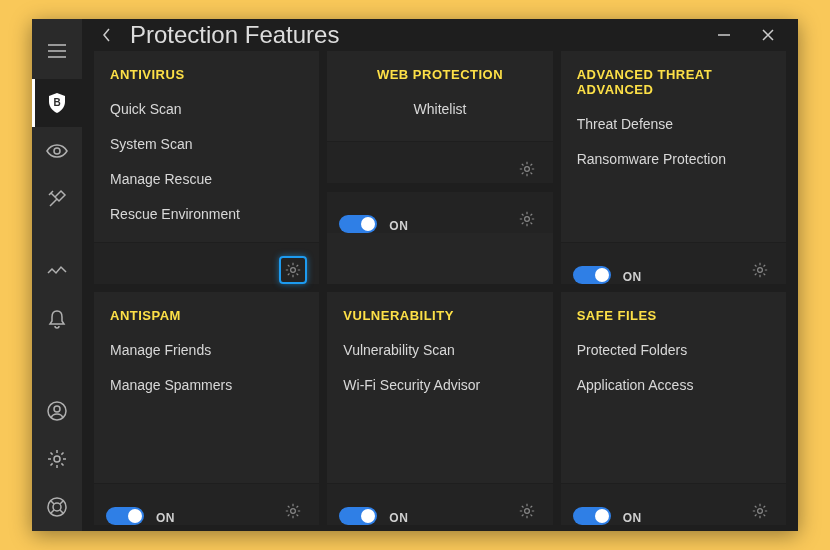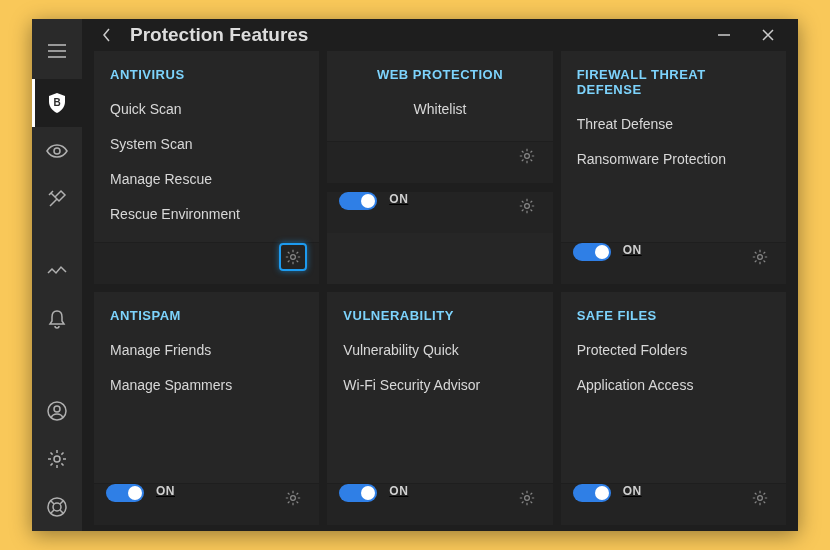--- a/index.html
+++ b/index.html
@@ -70,22 +70,22 @@
   .back-btn {
     width: 32px;
     height: 32px;
     display: flex;
     align-items: center;
     justify-content: center;
     cursor: pointer;
     color: #ccc;
   }
   .title {
-    font-size: 19px;
-    font-weight: 700;
+    font-size: 24px;
+    font-weight: 400;
     color: #ddd;
     margin-left: 8px;
   }
   .win-controls {
     margin-left: auto;
     display: flex;
   }
   .win-btn {
     width: 44px;
     height: 30px;
@@ -113,41 +113,40 @@
     display: flex;
     flex-direction: column;
     flex: 1;
     position: relative;
   }
   .card-body {
     padding: 16px 16px 8px 16px;
     flex: 1;
   }
   .card-title {
-    color: #7dd3fc;
+    color: #fde047;
     font-size: 13px;
     font-weight: 700;
     letter-spacing: 0.5px;
     margin-bottom: 14px;
   }
   .card-link {
     color: #d8d8d8;
     font-size: 14px;
     margin-bottom: 12px;
     cursor: pointer;
     margin-top: 19px;
   }
   .card-footer {
     height: 42px;
     border-top: 1px solid #1e1e1e;
     display: flex;
-    align-items: flex-start;
+    align-items: flex-end;
     padding: 0 12px;
     background: #232323;
-    text-decoration: underline;
   }
   .toggle {
     width: 38px;
     height: 18px;
     border-radius: 10px;
     background: #2f7fe6;
     position: relative;
     cursor: pointer;
   }
   .toggle::after {
@@ -331,21 +330,21 @@
                   <circle cx="10" cy="10" r="3" stroke="currentColor" stroke-width="1.5" fill="none"></circle>
                   <path d="M10 1 V4 M10 16 V19 M1 10 H4 M16 10 H19 M3.5 3.5 L5.6 5.6 M14.4 14.4 L16.5 16.5 M3.5 16.5 L5.6 14.4 M14.4 5.6 L16.5 3.5" stroke="currentColor" stroke-width="1.5"></path>
                 </svg>
             </div>
           </div>
         </div>
       </div>
 
       <div class="card">
         <div class="card-body">
-          <div class="card-title">FIREWALL THREAT DEFENSE</div>
+          <div class="card-title">ADVANCED THREAT ADVANCED</div>
           <div class="card-link">Threat Defense</div>
           <div class="card-link">Ransomware Protection</div>
         </div>
         <div class="card-footer">
           <div class="toggle"></div>
           <div class="toggle-label">ON</div>
           <div class="gear">
             <svg width="16" height="16" viewBox="0 0 20 20">
                 <circle cx="10" cy="10" r="3" stroke="currentColor" stroke-width="1.5" fill="none"></circle>
                 <path d="M10 1 V4 M10 16 V19 M1 10 H4 M16 10 H19 M3.5 3.5 L5.6 5.6 M14.4 14.4 L16.5 16.5 M3.5 16.5 L5.6 14.4 M14.4 5.6 L16.5 3.5" stroke="currentColor" stroke-width="1.5"></path>
@@ -368,21 +367,21 @@
                 <circle cx="10" cy="10" r="3" stroke="currentColor" stroke-width="1.5" fill="none"></circle>
                 <path d="M10 1 V4 M10 16 V19 M1 10 H4 M16 10 H19 M3.5 3.5 L5.6 5.6 M14.4 14.4 L16.5 16.5 M3.5 16.5 L5.6 14.4 M14.4 5.6 L16.5 3.5" stroke="currentColor" stroke-width="1.5"></path>
               </svg>
           </div>
         </div>
       </div>
 
       <div class="card">
         <div class="card-body">
           <div class="card-title">VULNERABILITY</div>
-          <div class="card-link">Vulnerability Quick</div>
+          <div class="card-link">Vulnerability Scan</div>
           <div class="card-link">Wi-Fi Security Advisor</div>
         </div>
         <div class="card-footer">
           <div class="toggle"></div>
           <div class="toggle-label">ON</div>
           <div class="gear">
             <svg width="16" height="16" viewBox="0 0 20 20">
                 <circle cx="10" cy="10" r="3" stroke="currentColor" stroke-width="1.5" fill="none"></circle>
                 <path d="M10 1 V4 M10 16 V19 M1 10 H4 M16 10 H19 M3.5 3.5 L5.6 5.6 M14.4 14.4 L16.5 16.5 M3.5 16.5 L5.6 14.4 M14.4 5.6 L16.5 3.5" stroke="currentColor" stroke-width="1.5"></path>
               </svg>

